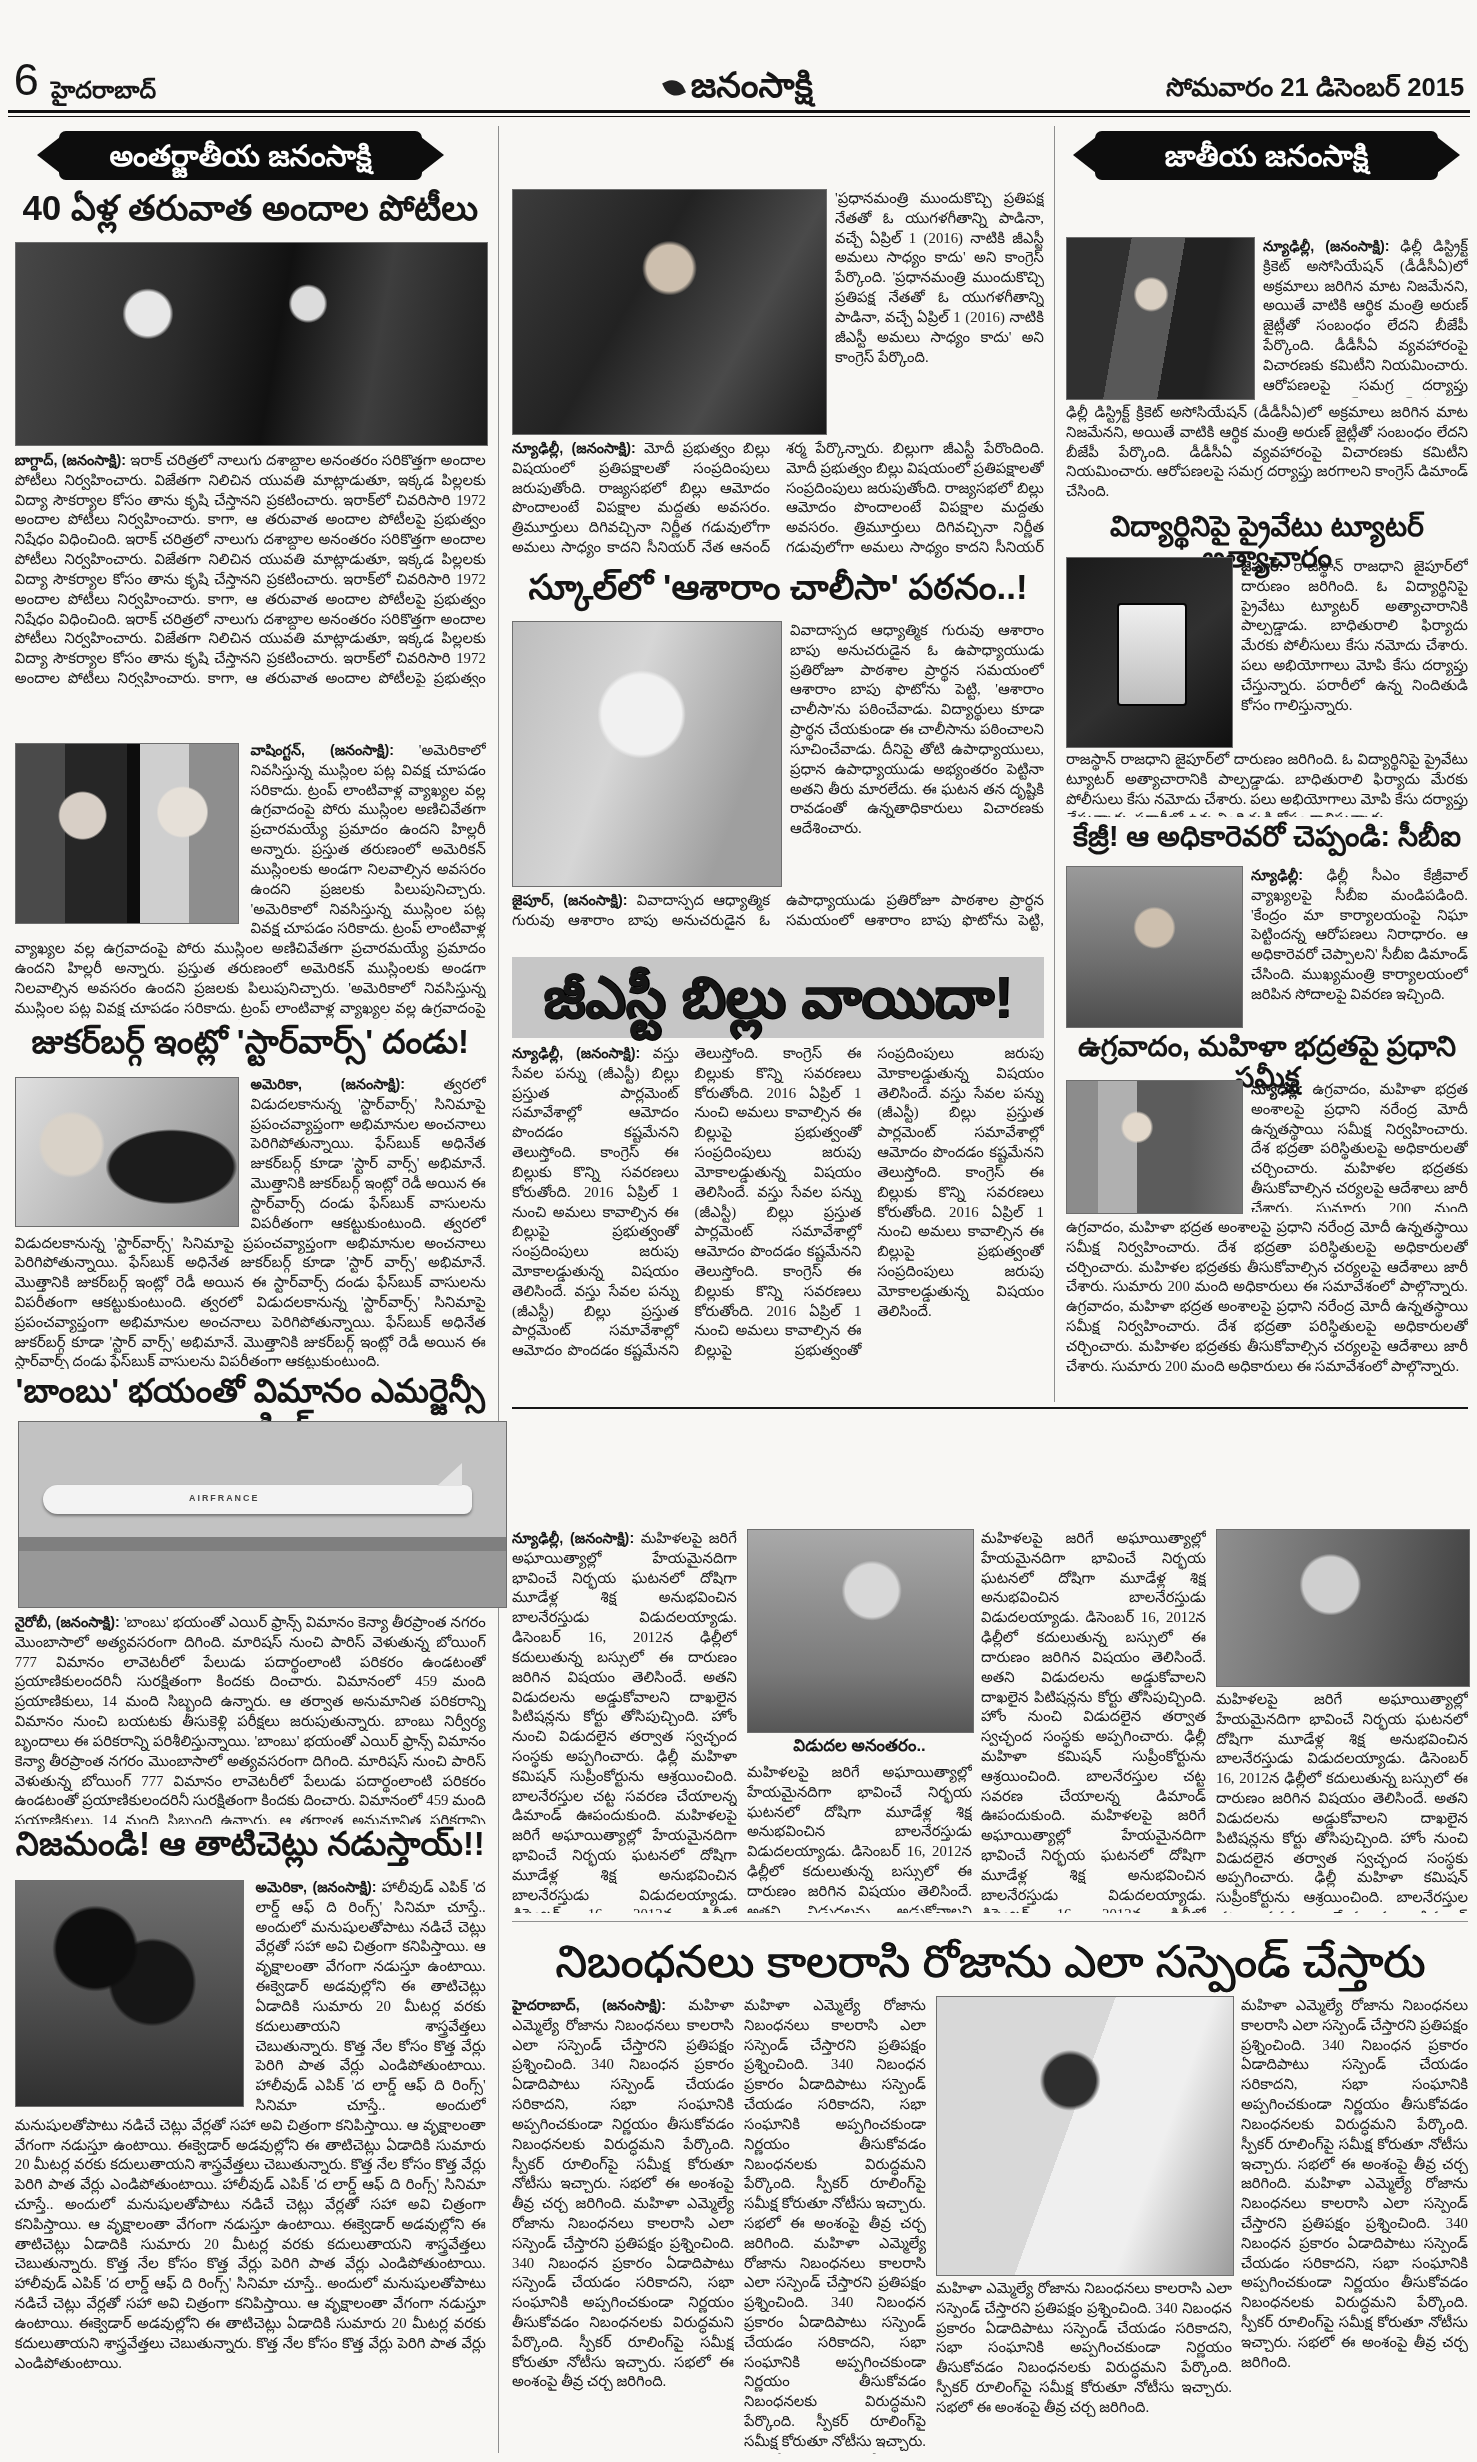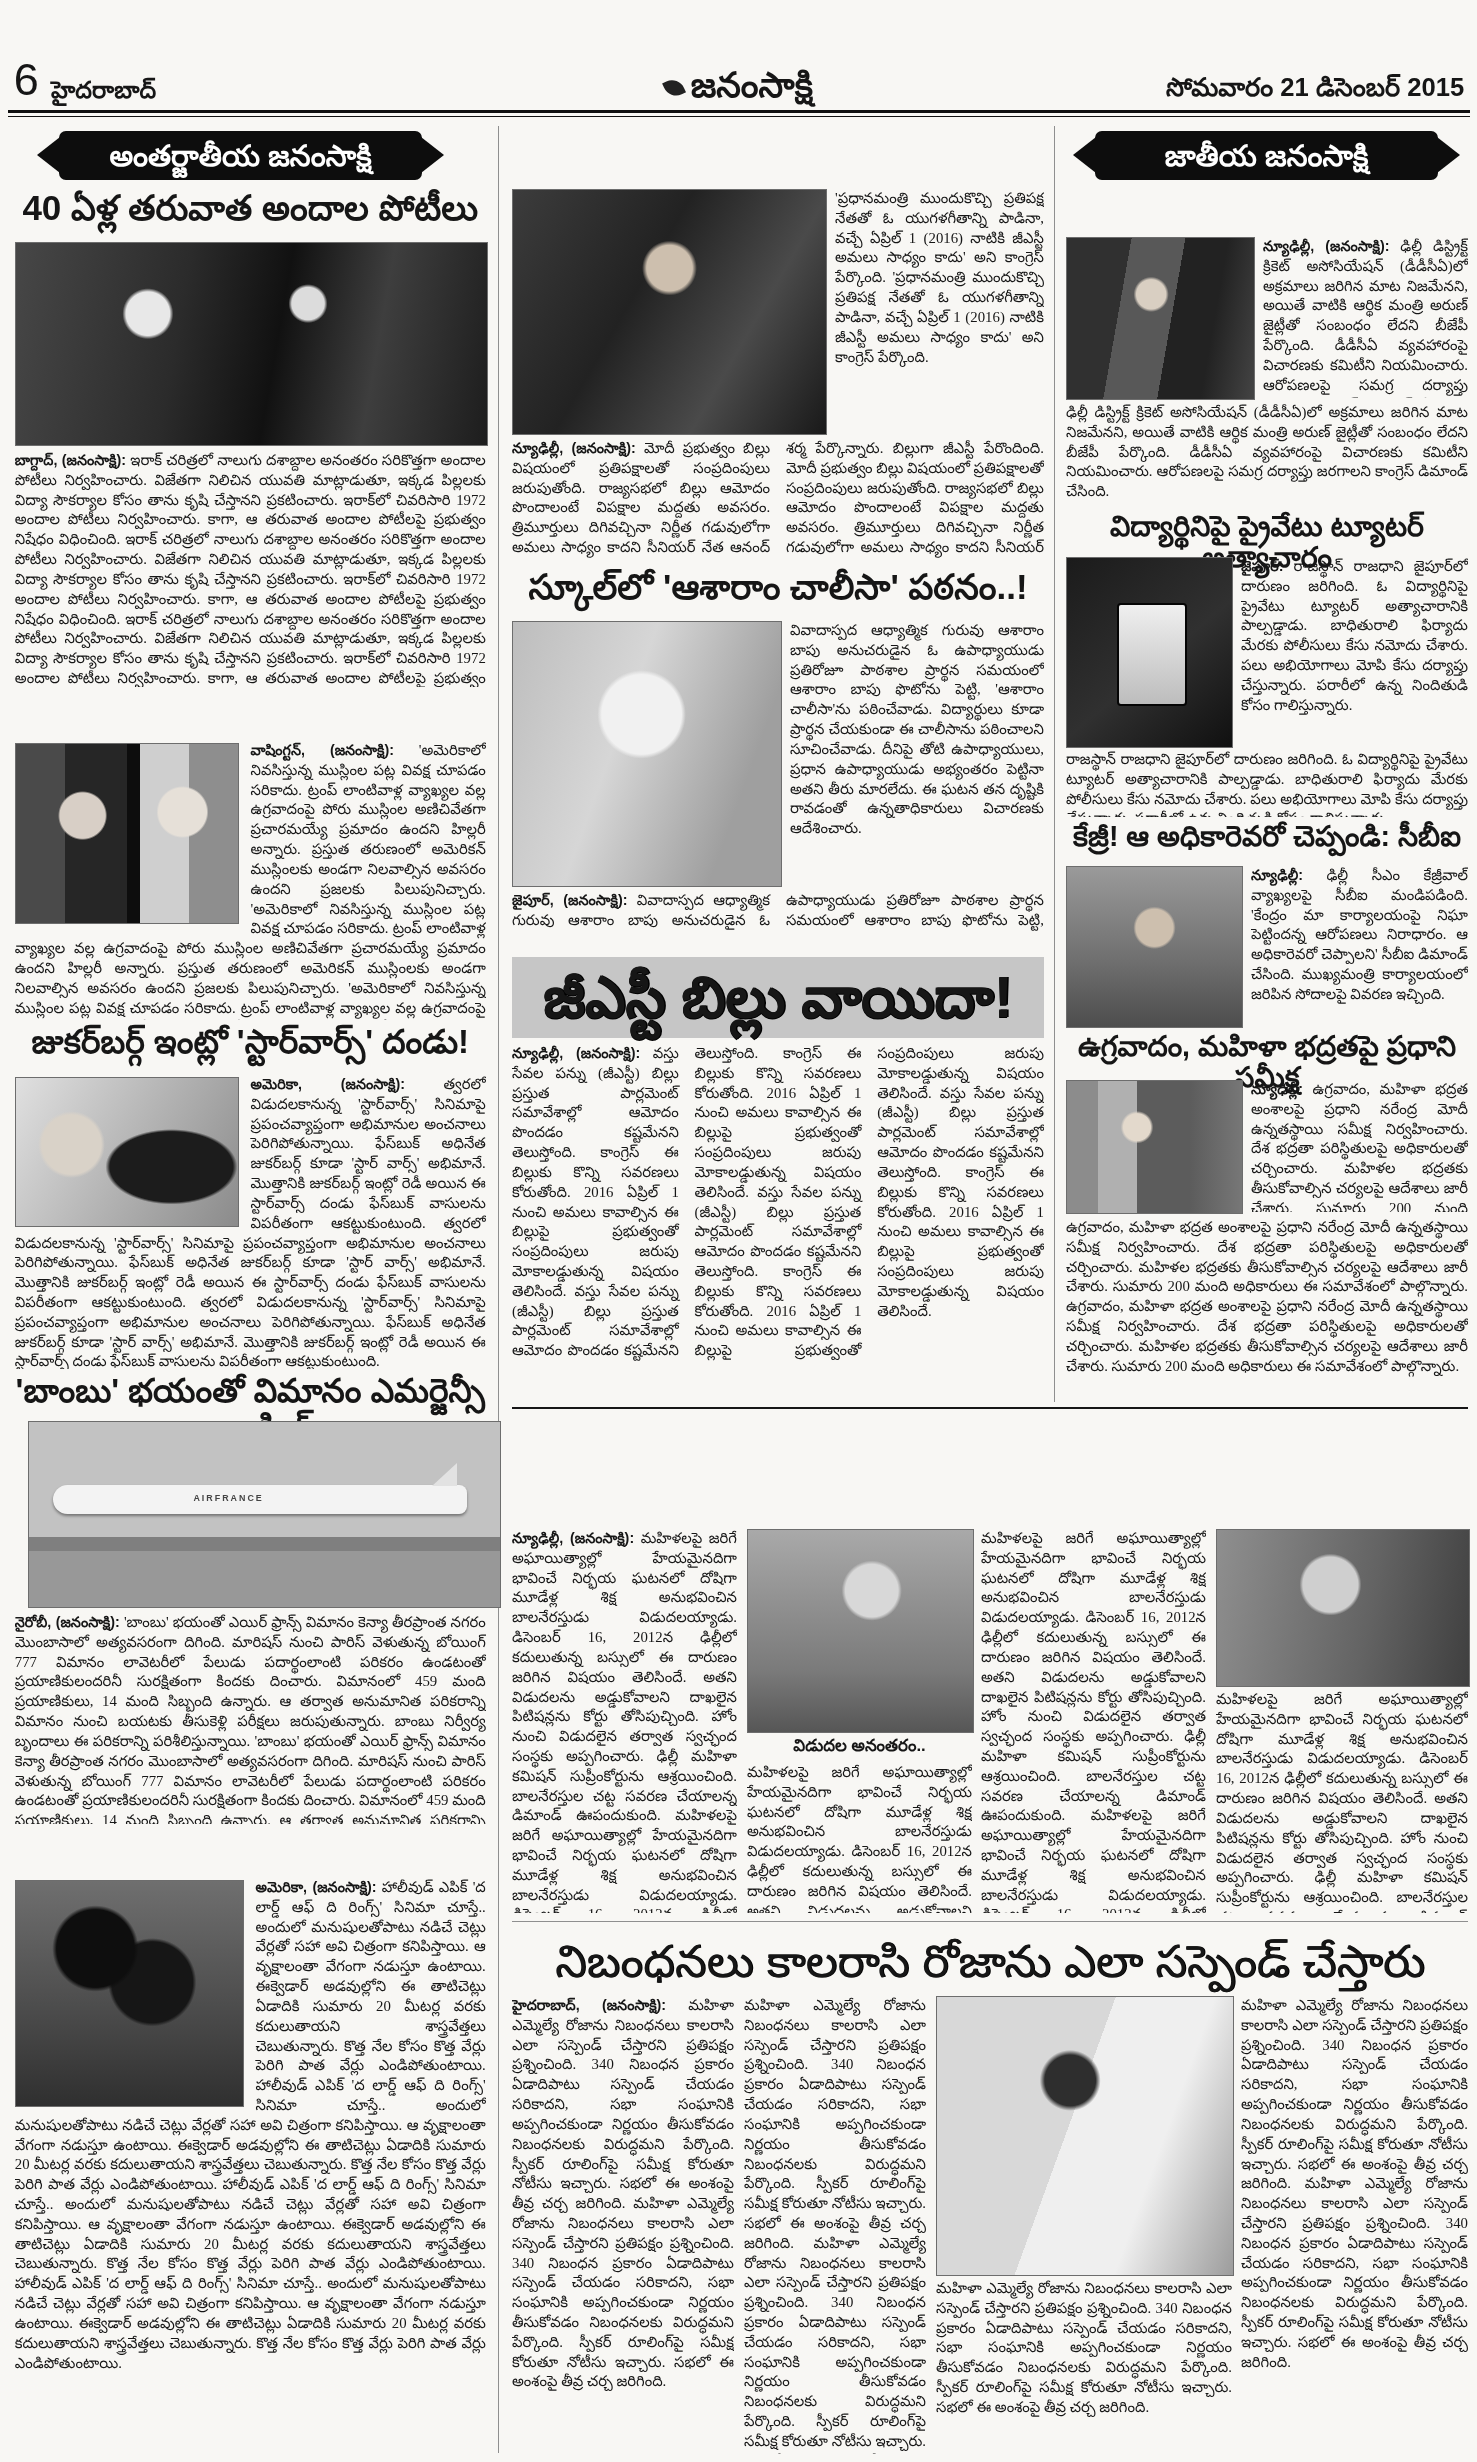--- a/index.html
+++ b/index.html
@@ -74,31 +74,32 @@
   </div>
 
   <div class="abs hl hl34" style="left:14.8px;top:1024px;width:471px;">జుకర్‌బర్గ్ ఇంట్లో 'స్టార్‌వార్స్' దండు!</div>
   <div class="abs bodytxt" style="left:14.8px;top:1075px;width:471px;height:294px;">
     <div class="photo fl" style="width:222px;height:148px;background:radial-gradient(ellipse at 70% 60%, #1c1c1c 0 28%, rgba(0,0,0,0) 30%),radial-gradient(circle at 25% 45%, #d9d2c8 0 16%, rgba(0,0,0,0) 18%),linear-gradient(120deg,#e0e0e0,#b5b5b5 50%,#8b8b8b);"></div>
     <span class="dl">అమెరికా, (జనంసాక్షి):</span>
     <span>త్వరలో విడుదలకానున్న 'స్టార్‌వార్స్' సినిమాపై ప్రపంచవ్యాప్తంగా అభిమానుల అంచనాలు పెరిగిపోతున్నాయి. ఫేస్‌బుక్ అధినేత జుకర్‌బర్గ్ కూడా 'స్టార్ వార్స్' అభిమానే. మొత్తానికి జుకర్‌బర్గ్ ఇంట్లో రెడీ అయిన ఈ స్టార్‌వార్స్ దండు ఫేస్‌బుక్ వాసులను విపరీతంగా ఆకట్టుకుంటుంది. త్వరలో విడుదలకానున్న 'స్టార్‌వార్స్' సినిమాపై ప్రపంచవ్యాప్తంగా అభిమానుల అంచనాలు పెరిగిపోతున్నాయి. ఫేస్‌బుక్ అధినేత జుకర్‌బర్గ్ కూడా 'స్టార్ వార్స్' అభిమానే. మొత్తానికి జుకర్‌బర్గ్ ఇంట్లో రెడీ అయిన ఈ స్టార్‌వార్స్ దండు ఫేస్‌బుక్ వాసులను విపరీతంగా ఆకట్టుకుంటుంది. త్వరలో విడుదలకానున్న 'స్టార్‌వార్స్' సినిమాపై ప్రపంచవ్యాప్తంగా అభిమానుల అంచనాలు పెరిగిపోతున్నాయి. ఫేస్‌బుక్ అధినేత జుకర్‌బర్గ్ కూడా 'స్టార్ వార్స్' అభిమానే. మొత్తానికి జుకర్‌బర్గ్ ఇంట్లో రెడీ అయిన ఈ స్టార్‌వార్స్ దండు ఫేస్‌బుక్ వాసులను విపరీతంగా ఆకట్టుకుంటుంది.</span>
   </div>
 
   <div class="abs hl hl34" style="left:14.8px;top:1373px;width:471px;">'బాంబు' భయంతో విమానం ఎమర్జెన్సీ ల్యాండింగ్</div>
-  <div class="abs photo" style="left:28px;top:1421px;width:471px;height:185px;background:linear-gradient(#c2c2c2 0 62%,#7f7f7f 62% 70%,#989898 70% 100%);">
+  <div class="abs photo" style="left:18px;top:1421px;width:471px;height:185px;background:linear-gradient(#c2c2c2 0 62%,#7f7f7f 62% 70%,#989898 70% 100%);padding-left:16px;">
     <div class="plane">
       <div class="fin"></div>
       <div class="lbl">AIRFRANCE</div>
     </div>
   </div>
   <div class="abs bodytxt" style="left:14.8px;top:1613px;width:471px;height:211px;">
     <span class="dl">నైరోబీ, (జనంసాక్షి):</span>
     <span>'బాంబు' భయంతో ఎయిర్ ఫ్రాన్స్ విమానం కెన్యా తీరప్రాంత నగరం మొంబాసాలో అత్యవసరంగా దిగింది. మారిషస్ నుంచి పారిస్ వెళుతున్న బోయింగ్ 777 విమానం లావెటరీలో పేలుడు పదార్థంలాంటి పరికరం ఉండటంతో ప్రయాణికులందరినీ సురక్షితంగా కిందకు దించారు. విమానంలో 459 మంది ప్రయాణికులు, 14 మంది సిబ్బంది ఉన్నారు. ఆ తర్వాత అనుమానిత పరికరాన్ని విమానం నుంచి బయటకు తీసుకెళ్లి పరీక్షలు జరుపుతున్నారు. బాంబు నిర్వీర్య బృందాలు ఈ పరికరాన్ని పరిశీలిస్తున్నాయి. 'బాంబు' భయంతో ఎయిర్ ఫ్రాన్స్ విమానం కెన్యా తీరప్రాంత నగరం మొంబాసాలో అత్యవసరంగా దిగింది. మారిషస్ నుంచి పారిస్ వెళుతున్న బోయింగ్ 777 విమానం లావెటరీలో పేలుడు పదార్థంలాంటి పరికరం ఉండటంతో ప్రయాణికులందరినీ సురక్షితంగా కిందకు దించారు. విమానంలో 459 మంది ప్రయాణికులు, 14 మంది సిబ్బంది ఉన్నారు. ఆ తర్వాత అనుమానిత పరికరాన్ని విమానం నుంచి బయటకు తీసుకెళ్లి పరీక్షలు జరుపుతున్నారు. బాంబు నిర్వీర్య బృందాలు ఈ పరికరాన్ని పరిశీలిస్తున్నాయి.</span>
   </div>
 
+  <div class="abs hl hl34" style="left:14.8px;top:1826px;width:471px;">నిజమండి! ఆ తాటిచెట్లు నడుస్తాయ్!!</div>
   <div class="abs bodytxt" style="left:14.8px;top:1878px;width:471px;height:575px;">
     <div class="photo fl" style="width:227px;height:225px;background:radial-gradient(circle at 35% 30%, #0e0e0e 0 18%, rgba(0,0,0,0) 20%),radial-gradient(circle at 60% 45%, #161616 0 22%, rgba(0,0,0,0) 24%),linear-gradient(#6f6f6f,#4a4a4a 60%,#2f2f2f);"></div>
     <span class="dl">అమెరికా, (జనంసాక్షి):</span>
     <span>హాలీవుడ్ ఎపిక్ 'ద లార్డ్ ఆఫ్ ది రింగ్స్' సినిమా చూస్తే.. అందులో మనుషులతోపాటు నడిచే చెట్లు వేర్లతో సహా అవి చిత్రంగా కనిపిస్తాయి. ఆ వృక్షాలంతా వేగంగా నడుస్తూ ఉంటాయి. ఈక్వెడార్ అడవుల్లోని ఈ తాటిచెట్లు ఏడాదికి సుమారు 20 మీటర్ల వరకు కదులుతాయని శాస్త్రవేత్తలు చెబుతున్నారు. కొత్త నేల కోసం కొత్త వేర్లు పెరిగి పాత వేర్లు ఎండిపోతుంటాయి. హాలీవుడ్ ఎపిక్ 'ద లార్డ్ ఆఫ్ ది రింగ్స్' సినిమా చూస్తే.. అందులో మనుషులతోపాటు నడిచే చెట్లు వేర్లతో సహా అవి చిత్రంగా కనిపిస్తాయి. ఆ వృక్షాలంతా వేగంగా నడుస్తూ ఉంటాయి. ఈక్వెడార్ అడవుల్లోని ఈ తాటిచెట్లు ఏడాదికి సుమారు 20 మీటర్ల వరకు కదులుతాయని శాస్త్రవేత్తలు చెబుతున్నారు. కొత్త నేల కోసం కొత్త వేర్లు పెరిగి పాత వేర్లు ఎండిపోతుంటాయి. హాలీవుడ్ ఎపిక్ 'ద లార్డ్ ఆఫ్ ది రింగ్స్' సినిమా చూస్తే.. అందులో మనుషులతోపాటు నడిచే చెట్లు వేర్లతో సహా అవి చిత్రంగా కనిపిస్తాయి. ఆ వృక్షాలంతా వేగంగా నడుస్తూ ఉంటాయి. ఈక్వెడార్ అడవుల్లోని ఈ తాటిచెట్లు ఏడాదికి సుమారు 20 మీటర్ల వరకు కదులుతాయని శాస్త్రవేత్తలు చెబుతున్నారు. కొత్త నేల కోసం కొత్త వేర్లు పెరిగి పాత వేర్లు ఎండిపోతుంటాయి. హాలీవుడ్ ఎపిక్ 'ద లార్డ్ ఆఫ్ ది రింగ్స్' సినిమా చూస్తే.. అందులో మనుషులతోపాటు నడిచే చెట్లు వేర్లతో సహా అవి చిత్రంగా కనిపిస్తాయి. ఆ వృక్షాలంతా వేగంగా నడుస్తూ ఉంటాయి. ఈక్వెడార్ అడవుల్లోని ఈ తాటిచెట్లు ఏడాదికి సుమారు 20 మీటర్ల వరకు కదులుతాయని శాస్త్రవేత్తలు చెబుతున్నారు. కొత్త నేల కోసం కొత్త వేర్లు పెరిగి పాత వేర్లు ఎండిపోతుంటాయి.</span>
   </div>
 
   <div class="abs photo" style="left:512px;top:189px;width:313px;height:244px;background:radial-gradient(circle at 50% 32%, #cdbfae 0 10%, rgba(0,0,0,0) 12%),linear-gradient(120deg,#3c3c3c,#222 40%,#4a4a4a 70%,#191919);"></div>
   <div class="abs bodytxt" style="left:835px;top:189px;width:209px;height:244px;">
     <span>'ప్రధానమంత్రి ముందుకొచ్చి ప్రతిపక్ష నేతతో ఓ యుగళగీతాన్ని పాడినా, వచ్చే ఏప్రిల్ 1 (2016) నాటికి జీఎస్టీ అమలు సాధ్యం కాదు' అని కాంగ్రెస్ పేర్కొంది. 'ప్రధానమంత్రి ముందుకొచ్చి ప్రతిపక్ష నేతతో ఓ యుగళగీతాన్ని పాడినా, వచ్చే ఏప్రిల్ 1 (2016) నాటికి జీఎస్టీ అమలు సాధ్యం కాదు' అని కాంగ్రెస్ పేర్కొంది.</span>
   </div>

